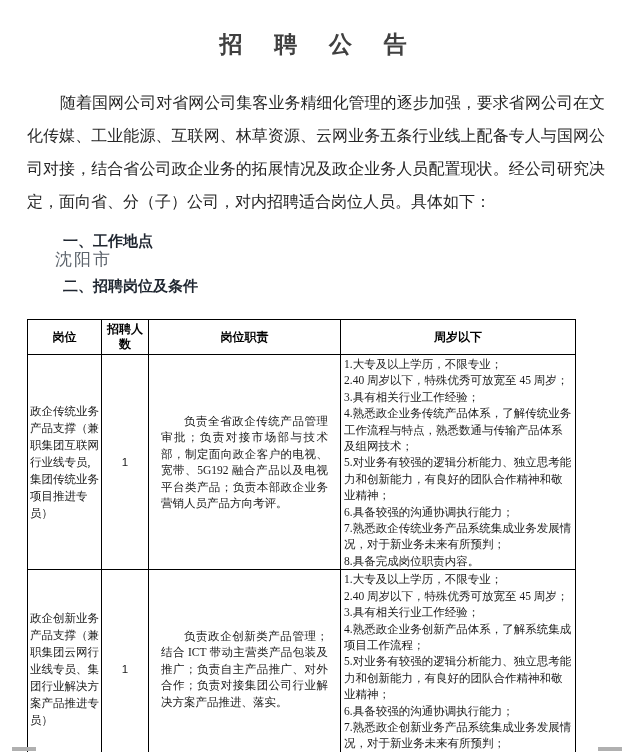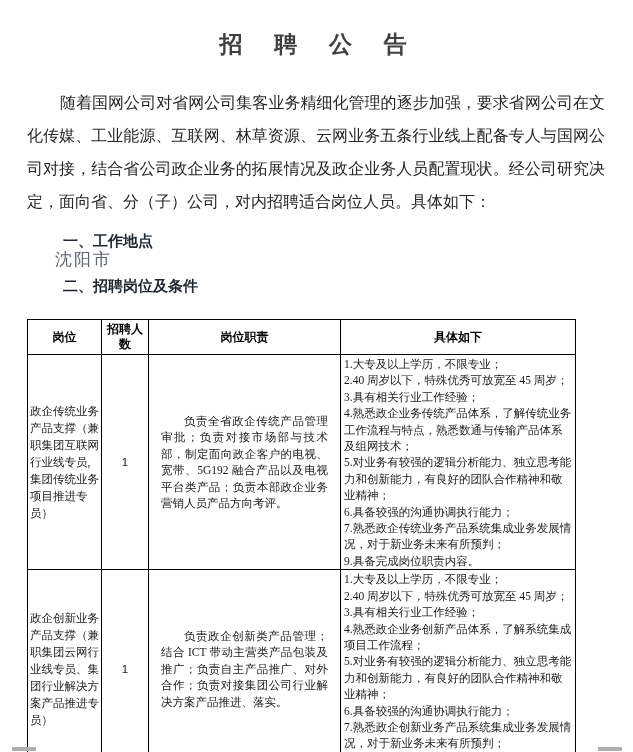--- a/index.html
+++ b/index.html
@@ -104,35 +104,35 @@
     <col class="c-position">
       <col class="c-count">
       <col class="c-duties">
       <col class="c-reqs">
   </colgroup>
   <tbody>
       <tr>
     <th>岗位</th>
     <th>招聘人数</th>
     <th>岗位职责</th>
-    <th>具体如下</th>
+    <th>周岁以下</th>
   </tr>
   <tr class="row-1">
     <td class="cell-position">政企传统业务产品支撑（兼职集团互联网行业线专员,集团传统业务项目推进专员）</td>
     <td class="cell-count">1</td>
     <td class="cell-duties">负责全省政企传统产品管理审批；负责对接市场部与技术部，制定面向政企客户的电视、宽带、5G192 融合产品以及电视平台类产品；负责本部政企业务营销人员产品方向考评。</td>
     <td class="cell-reqs">
           <div class="req-line">1.大专及以上学历，不限专业；</div>
           <div class="req-line">2.40 周岁以下，特殊优秀可放宽至 45 周岁；</div>
           <div class="req-line">3.具有相关行业工作经验；</div>
           <div class="req-line">4.熟悉政企业务传统产品体系，了解传统业务工作流程与特点，熟悉数通与传输产品体系及组网技术；</div>
           <div class="req-line">5.对业务有较强的逻辑分析能力、独立思考能力和创新能力，有良好的团队合作精神和敬业精神；</div>
           <div class="req-line">6.具备较强的沟通协调执行能力；</div>
           <div class="req-line">7.熟悉政企传统业务产品系统集成业务发展情况，对于新业务未来有所预判；</div>
-          <div class="req-line">9.具备完成岗位职责内容。</div>
+          <div class="req-line">8.具备完成岗位职责内容。</div>
         </td>
   </tr>
   <tr class="row-2">
     <td class="cell-position">政企创新业务产品支撑（兼职集团云网行业线专员、集团行业解决方案产品推进专员）</td>
     <td class="cell-count">1</td>
     <td class="cell-duties">负责政企创新类产品管理；结合 ICT 带动主营类产品包装及推广；负责自主产品推广、对外合作；负责对接集团公司行业解决方案产品推进、落实。</td>
     <td class="cell-reqs">
           <div class="req-line">1.大专及以上学历，不限专业；</div>
           <div class="req-line">2.40 周岁以下，特殊优秀可放宽至 45 周岁；</div>
           <div class="req-line">3.具有相关行业工作经验；</div>

